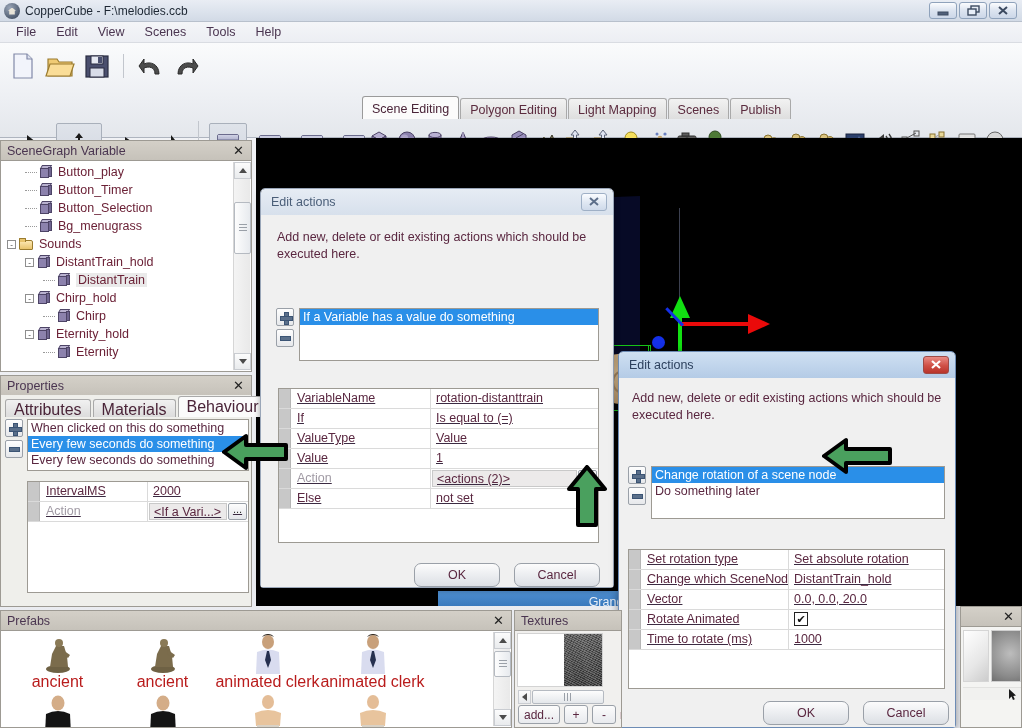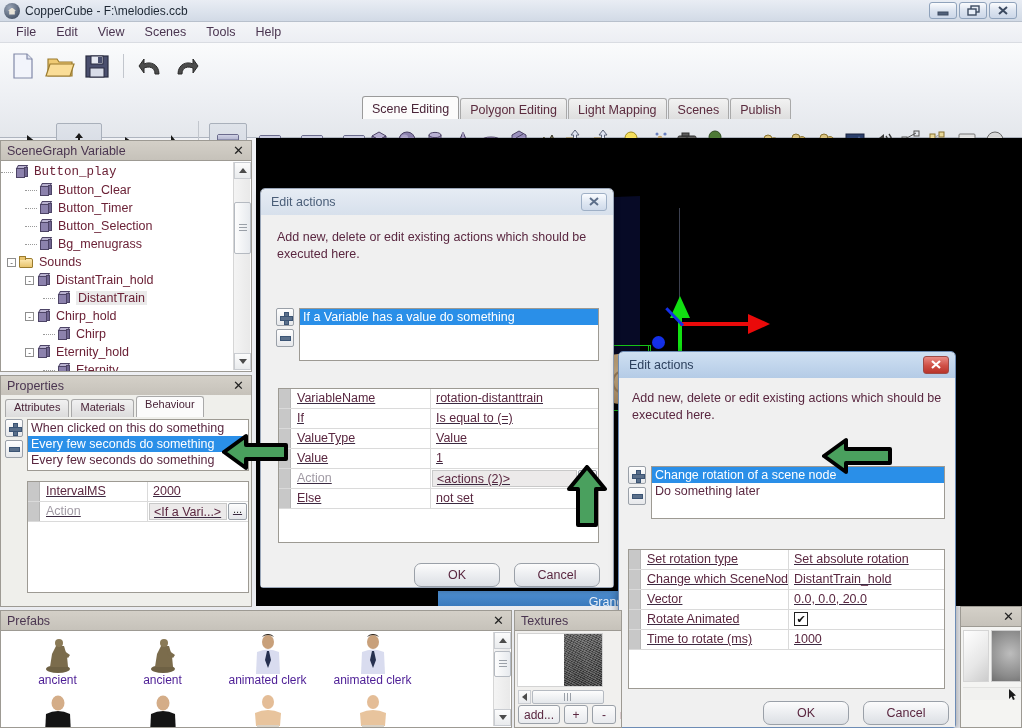--- a/index.html
+++ b/index.html
@@ -240,21 +240,21 @@
   .tri-left { width: 0; height: 0; border-top: 4px solid transparent; border-bottom: 4px solid transparent; border-right: 5px solid #4b4b4b; }
 
   
   .props { position: absolute; left: 0; top: 375px; width: 252px; height: 280px; }
   .props .body {
     position: absolute; left: 0; top: 20px; width: 252px; height: 212px;
     background: #efefeb; border: 1px solid #9d9a93; border-top: none;
   }
   .ptabs { display: flex; align-items: flex-end; height: 22px; padding-left: 4px; padding-top: 3px; }
   .ptab {
-    height: 18px; padding: 1px 8px 0 8px; font-size: 11px; color: #4a2438;
+    height: 18px; padding: 1px 8px 0 8px; font-size: 16px; color: #4a2438;
     border: 1px solid #a9a9a9; border-bottom: none; border-radius: 3px 3px 0 0;
     background: linear-gradient(#f1f1f1,#dcdcdc); margin-right: 2px; cursor: pointer;
   }
   .ptab.active { background: #fbfbfb; height: 21px; }
   .beh-area { position: absolute; left: 4px; top: 24px; width: 244px; }
   .plus-minus { position: absolute; left: 0; top: 0; width: 19px; }
   .pm-btn {
     width: 18px; height: 18px; border: 1px solid #9aa0a8; border-radius: 2px;
     background: linear-gradient(#fefefe,#e6e8eb); display: flex; align-items: center;
     justify-content: center; margin-bottom: 3px; cursor: pointer;
@@ -320,21 +320,21 @@
   .arrow-wrap { position: absolute; }
   
   .prefabs { position: absolute; left: 0; top: 610px; width: 512px; height: 118px; }
   .prefabs .body {
     position: absolute; left: 0; top: 20px; width: 512px; height: 98px;
     background: #fff; border: 1px solid #9d9a93; overflow: hidden;
   }
   .pf-grid { position: absolute; left: 4px; top: 3px; width: 480px; display: flex; flex-wrap: wrap; }
   .pf-item { width: 105px; height: 60px; display: flex; flex-direction: column; align-items: center; cursor: pointer; }
   .pf-thumb { width: 44px; height: 40px; position: relative; }
-  .pf-label { font-size: 12px; color: #4c1d95; margin-top: -1px; white-space: nowrap; }
+  .pf-label { font-size: 16px; color: #b91c1c; margin-top: -1px; white-space: nowrap; }
 
   
   .textures { position: absolute; left: 514px; top: 610px; width: 108px; height: 118px; }
   .textures .body {
     position: absolute; left: 0; top: 20px; width: 108px; height: 98px;
     background: #f1f0ee; border: 1px solid #9d9a93; overflow: hidden;
   }
   .tex-canvas { position: absolute; left: 2px; top: 2px; width: 86px; height: 54px; background: #fff; border: 1px solid #d3d3d3; overflow: hidden; }
   .tex-img { position: absolute; right: 0; top: 0; width: 38px; height: 52px;
     background:
@@ -689,37 +689,28 @@
     </div>
   </div>
 
   <div class="sge">
     <div class="panel-title">
       <span>SceneGraph Variable</span>
       <span class="x">✕</span>
     </div>
     <div class="body">
       <div class="tree" id="sge-tree">
-          <div class="tnode" style=" font-family: Liberation Mono, monospace;">
+          <div class="tnode" style="padding-left: 24px;">
             <span class="dot-line"></span>
             <span class="cubeico">
               <span class="top"></span>
               <span class="front"></span>
               <span class="side"></span>
             </span>
             <span class="lbl">Button_play</span>
-          </div>
-          <div class="tnode" style="padding-left: 24px;">
-            <span class="dot-line"></span>
-            <span class="cubeico">
-              <span class="top"></span>
-              <span class="front"></span>
-              <span class="side"></span>
-            </span>
-            <span class="lbl">Button_Clear</span>
           </div>
           <div class="tnode" style="padding-left: 24px; text-align: right;">
             <span class="dot-line"></span>
             <span class="cubeico">
               <span class="top"></span>
               <span class="front"></span>
               <span class="side"></span>
             </span>
             <span class="lbl">Button_Timer</span>
           </div>

